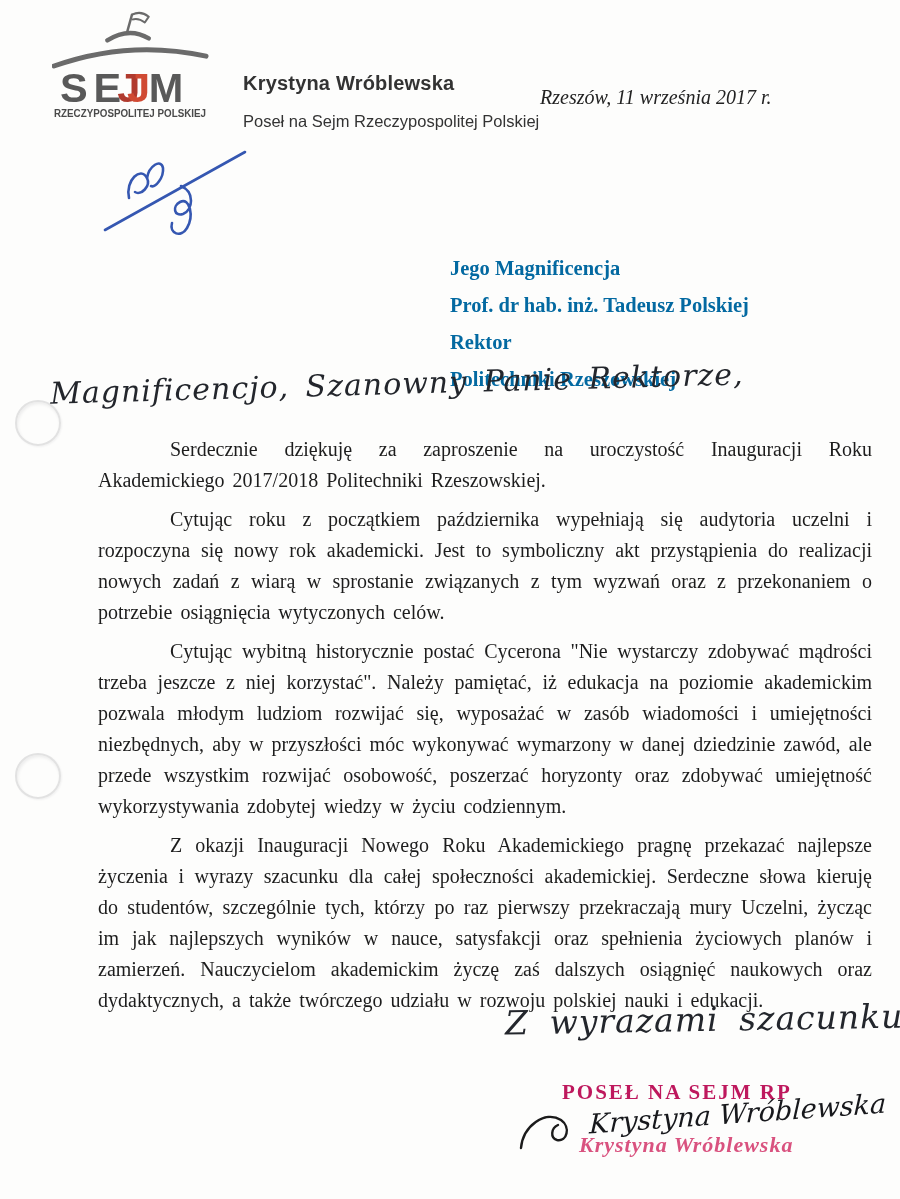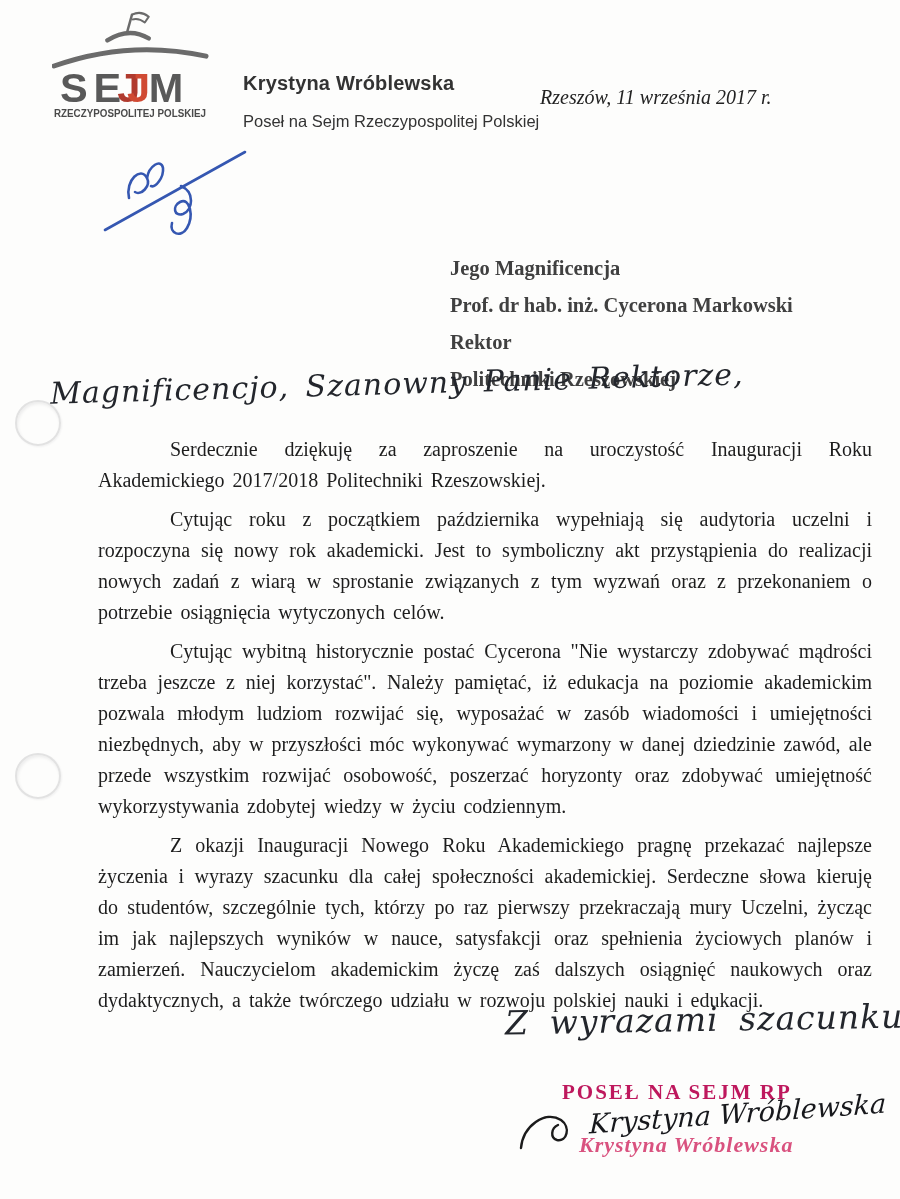--- a/index.html
+++ b/index.html
@@ -14,21 +14,21 @@
   .sender-name{ font-size:20px; font-weight:bold; letter-spacing:.2px; }
   .sender-title{ font-size:16.5px; margin-top:17px; }
   .dateline{ position:absolute; left:540px; top:86px; font-size:20px; color:#222;font-style:italic; }
   
   .hole{ position:absolute; left:15px; width:42px; height:42px; border-radius:50%;
     border:2px solid #e2e2e2; box-shadow:inset 1px 2px 3px #ececec, 1px 1px 2px #f1f1f1; }
   .hole1{ top:400px; } .hole2{ top:753px; }
   .paraph{ position:absolute; left:95px; top:136px; width:172px; height:108px; }
   
   .recipient{ position:absolute; left:450px; top:250px; font-weight:bold;
-    font-size:20.5px; line-height:37px; color:#404040; }
+    font-size:20.5px; line-height:37px; color:#0369a1; }
   
   .hand{ font-family:"DejaVu Serif",serif; font-style:italic; color:#23262c; }
   .salutation{ position:absolute; left:50px; top:366px; font-size:30px;
     transform:rotate(-1.6deg); letter-spacing:1px; word-spacing:6px; white-space:nowrap; }
   
   .body-text{ position:absolute; left:90px; top:426px; width:790px;
     font-size:20px; line-height:31px; text-align:justify; }
   .body-text p{ margin:8px; text-indent:72px; word-spacing:3px; }
   
   .closing{ position:absolute; left:505px; top:1000px; font-size:33px;
@@ -78,21 +78,21 @@
       <path d="M52 42 C54 30 66 22 68 32 C69 42 60 52 56 50"></path>
       <path d="M86 50 C100 56 98 74 88 78 C79 81 77 70 85 66 C95 61 99 80 92 92 C86 102 74 98 77 87"></path>
     </g>
   </svg>
 
   <div class="hole hole1"></div>
   <div class="hole hole2"></div>
 
   <div class="recipient">
     <div>Jego Magnificencja</div>
-    <div>Prof. dr hab. inż. Cycerona Markowski</div>
+    <div>Prof. dr hab. inż. Tadeusz Polskiej</div>
     <div>Rektor</div>
     <div>Politechniki Rzeszowskiej</div>
   </div>
 
   <div class="salutation hand">Magnificencjo, Szanowny Panie Rektorze,</div>
 
   <div class="body-text">
     <p>Serdecznie dziękuję za zaproszenie na uroczystość Inauguracji Roku Akademickiego 2017/2018 Politechniki Rzeszowskiej.</p>
     <p>Cytując roku z początkiem października wypełniają się audytoria uczelni i rozpoczyna się nowy rok akademicki. Jest to symboliczny akt przystąpienia do realizacji nowych zadań z wiarą w sprostanie związanych z tym wyzwań oraz z przekonaniem o potrzebie osiągnięcia wytyczonych celów.</p>
     <p>Cytując wybitną historycznie postać Cycerona "Nie wystarczy zdobywać mądrości trzeba jeszcze z niej korzystać". Należy pamiętać, iż edukacja na poziomie akademickim pozwala młodym ludziom rozwijać się, wyposażać w zasób wiadomości i umiejętności niezbędnych, aby w przyszłości móc wykonywać wymarzony w danej dziedzinie zawód, ale przede wszystkim rozwijać osobowość, poszerzać horyzonty oraz zdobywać umiejętność wykorzystywania zdobytej wiedzy w życiu codziennym.</p>

